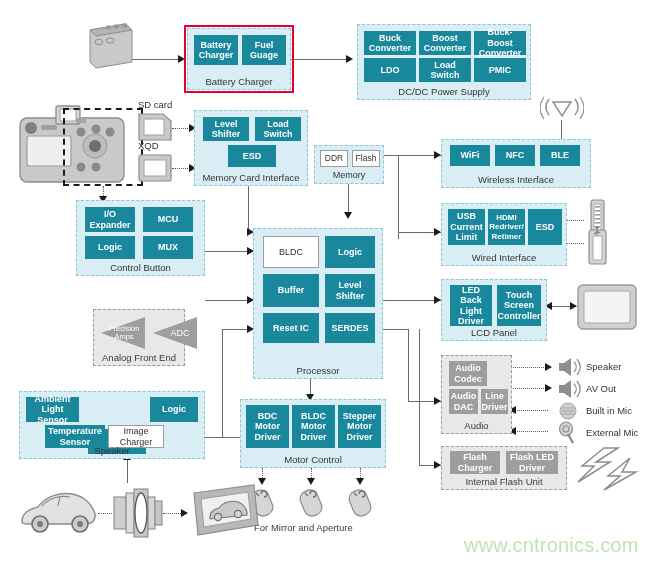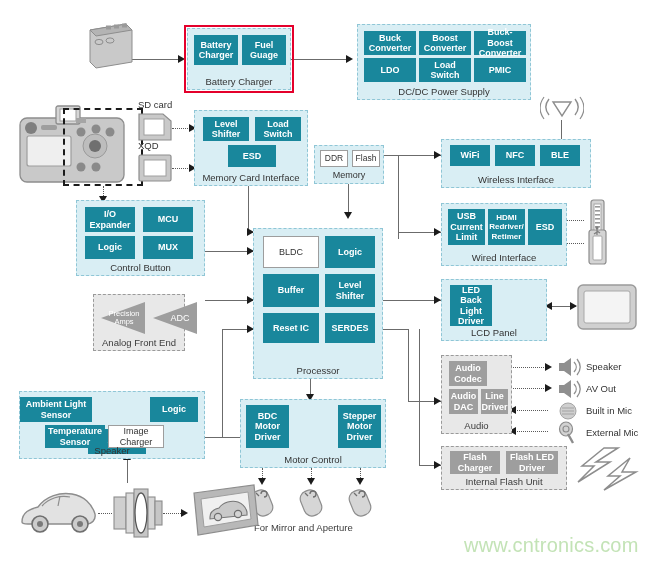--- a/index.html
+++ b/index.html
@@ -440,48 +440,50 @@
     <div class="group-label">Processor</div>
   </div>
 
   <div class="group" style="left:441px;top:203px;width:126px;height:63px;">
     <div class="blk" style="left:6px;top:5px;width:37px;height:36px;">USB Current Limit</div>
     <div class="blk" style="left:46px;top:5px;width:37px;height:36px;font-size:8px;line-height:9.5px;">HDMI Redriver/ Retimer</div>
     <div class="blk" style="left:86px;top:5px;width:34px;height:36px;">ESD</div>
     <div class="group-label">Wired Interface</div>
   </div>
 
-  <div class="group gray" style="left:93px;top:294px;width:92px;height:57px;">
+  <div class="group gray" style="left:93px;top:309px;width:92px;height:57px;">
     <svg class="art" style="left:5px;top:5px;" width="48" height="36" viewBox="0 0 48 36">
       <polygon points="46,2 46,34 2,18" fill="#9e9e9e"></polygon>
     </svg>
     <div class="tri" style="left:14px;top:11px;width:32px;height:24px;">Precision Amps</div>
     <svg class="art" style="left:57px;top:5px;" width="48" height="36" viewBox="0 0 48 36">
       <polygon points="46,2 46,34 2,18" fill="#9e9e9e"></polygon>
     </svg>
     <div class="tri" style="left:70px;top:11px;width:32px;height:24px;font-size:9px;">ADC</div>
     <div class="group-label">Analog Front End</div>
   </div>
 
   <div class="group" style="left:441px;top:279px;width:106px;height:62px;">
     <div class="blk" style="left:8px;top:5px;width:42px;height:41px;">LED Back Light Driver</div>
+    <div class="blk" style="left:55px;top:5px;width:44px;height:41px;">Touch Screen Controller</div>
     <div class="group-label">LCD Panel</div>
   </div>
 
   <div class="group" style="left:19px;top:391px;width:186px;height:68px;">
-    <div class="blk" style="left:0;top:5px;width:72px;height:25px;">Ambient Light Sensor</div>
+    <div class="blk" style="left:6px;top:5px;width:53px;height:25px;">Ambient Light Sensor</div>
     <div class="blk" style="left:68px;top:5px;width:58px;height:25px;margin-top:32px;">IR Sensor</div>
     <div class="blk" style="left:130px;top:5px;width:48px;height:25px;">Logic</div>
     <div class="blk" style="left:25px;top:33px;width:60px;height:23px;">Temperature Sensor</div>
     <div class="blk white" style="left:88px;top:33px;width:56px;height:23px;font-size:9px;">Image Charger</div>
     <div class="group-label">Speaker</div>
   </div>
 
   <div class="group" style="left:240px;top:399px;width:146px;height:69px;">
     <div class="blk" style="left:5px;top:5px;width:43px;height:43px;">BDC Motor Driver</div>
+    <div class="blk" style="left:51px;top:5px;width:43px;height:43px;">BLDC Motor Driver</div>
     <div class="blk" style="left:97px;top:5px;width:43px;height:43px;">Stepper Motor Driver</div>
     <div class="group-label">Motor Control</div>
   </div>
 
   <div class="group gray" style="left:441px;top:355px;width:71px;height:79px;">
     <div class="blk gray" style="left:7px;top:5px;width:38px;height:25px;">Audio Codec</div>
     <div class="blk gray" style="left:7px;top:33px;width:29px;height:25px;">Audio DAC</div>
     <div class="blk gray" style="left:39px;top:33px;width:27px;height:25px;">Line Driver</div>
     <div class="group-label">Audio</div>
   </div>

